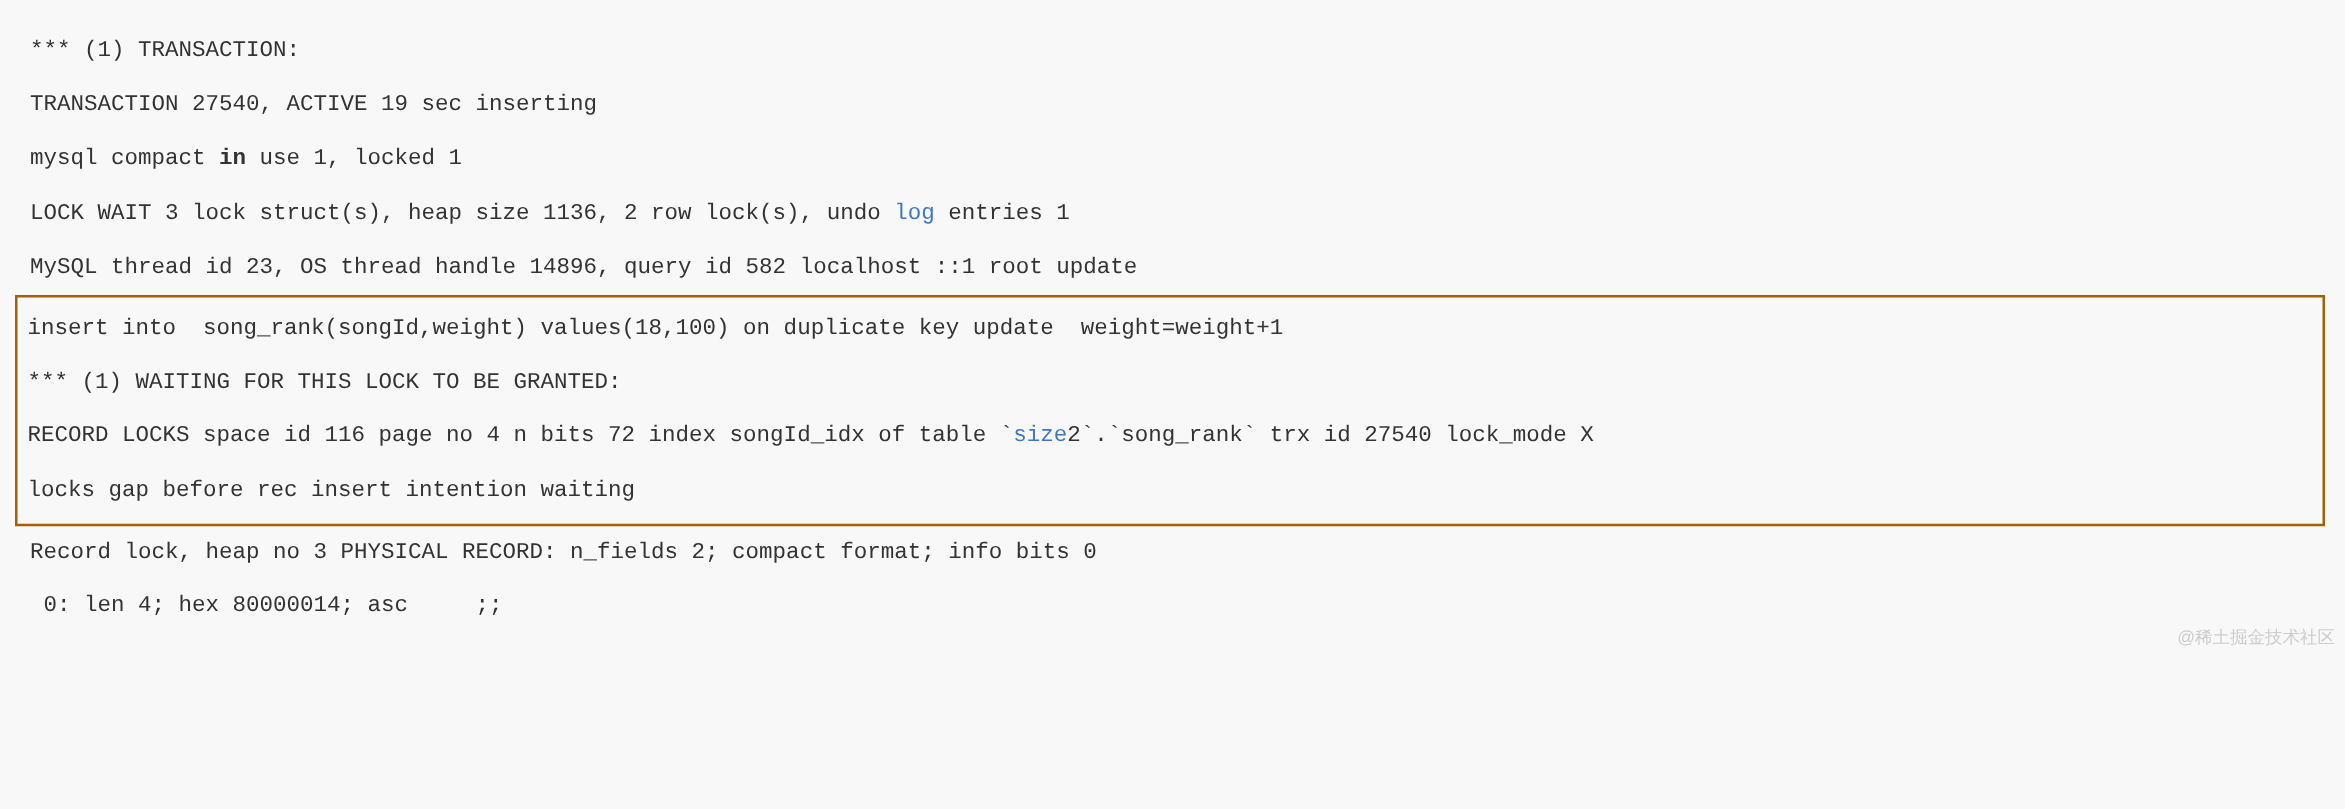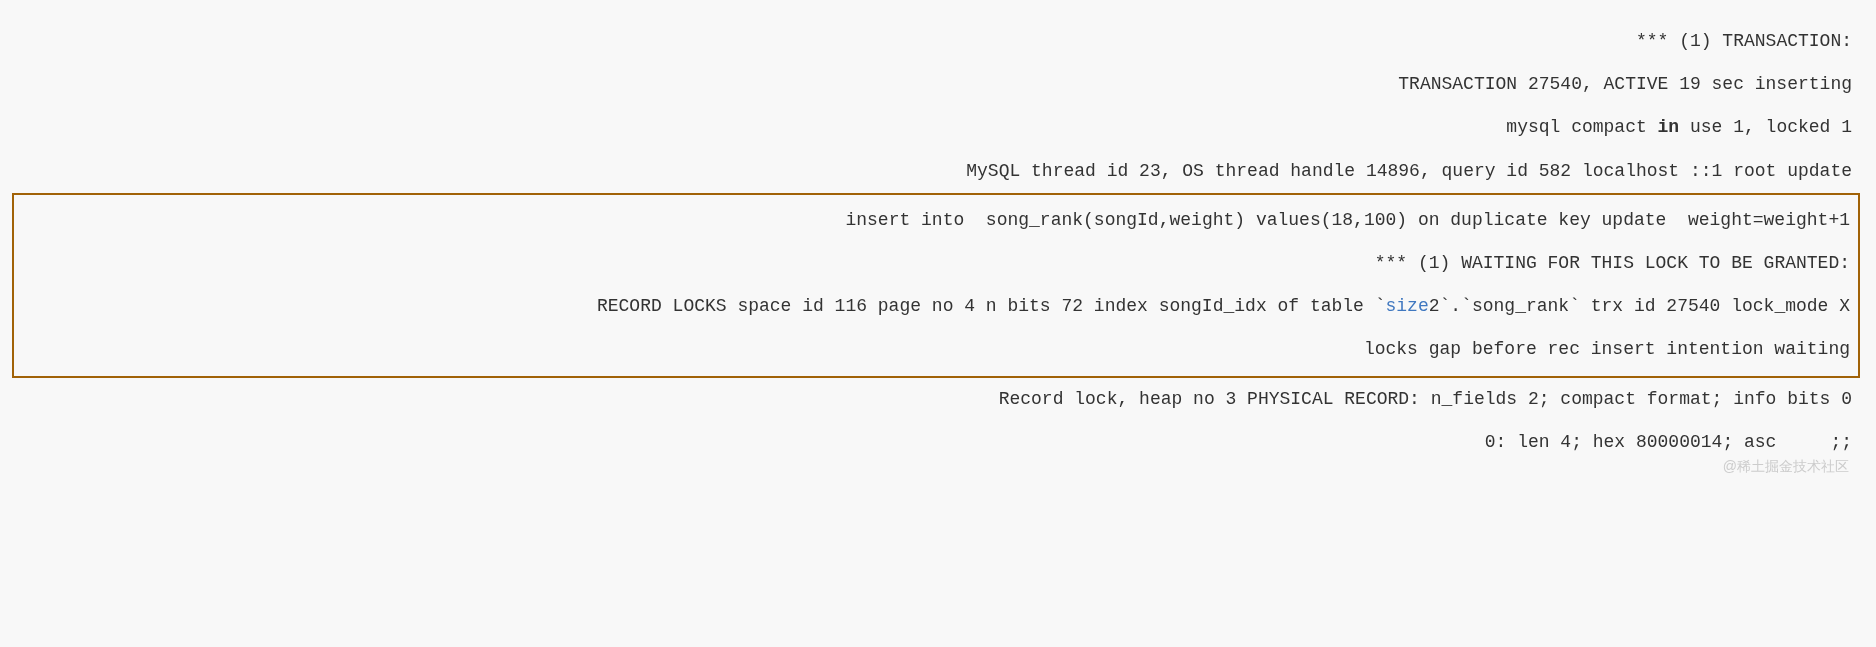--- a/index.html
+++ b/index.html
@@ -1,19 +1,18 @@
 <!DOCTYPE html>
 <html><head>
   <meta charset="utf-8">
   <style>
     * {
       margin: 0;
       padding: 0;
       box-sizing: border-box;
-      text-align: right;
     }
     body {
       background: #f8f8f8;
       font-family: Consolas, Monaco, 'Courier New', monospace;
       font-size: 18px;
       color: #333;
       padding: 20px 24px;
       width: 1876px;
       position: relative;
     }
@@ -37,33 +36,34 @@
     }
     .highlight-box {
       border: 2px solid #a16207;
       padding: 4px 8px;
       margin-left: -12px;
       margin-right: -8px;
     }
     .watermark {
       position: absolute;
       bottom: 8px;
-      right: 27px;
+      right: 8px;
       font-size: 14px;
       color: #ccc;
       font-family: sans-serif;
     }
   </style>
 </head>
 <body>
 
 <div class="code-block">
   <div class="line"><span>*** (1) TRANSACTION:</span></div>
   <div class="line"><span>TRANSACTION 27540, ACTIVE 19 sec inserting</span></div>
   <div class="line"><span>mysql compact </span><span class="kw-in">in</span><span> use 1, locked 1</span></div>
+  <div class="line"><span>LOCK WAIT 3 lock struct(s), heap size 1136, 2 row lock(s), undo </span><span class="kw-log">log</span><span> entries 1</span></div>
   <div class="line"><span>MySQL thread id 23, OS thread handle 14896, query id 582 localhost ::1 root update</span></div>
   <div class="highlight-box">
     <div class="line"><span>insert into  song_rank(songId,weight) values(18,100) on duplicate key update  weight=weight+1</span></div>
     <div class="line"><span>*** (1) WAITING FOR THIS LOCK TO BE GRANTED:</span></div>
     <div class="line"><span>RECORD LOCKS space id 116 page no 4 n bits 72 index songId_idx of table `</span><span class="kw-test">size</span><span>2`.`song_rank` trx id 27540 lock_mode X</span></div>
     <div class="line"><span>locks gap before rec insert intention waiting</span></div>
   </div>
   <div class="line"><span>Record lock, heap no 3 PHYSICAL RECORD: n_fields 2; compact format; info bits 0</span></div>
   <div class="line"><span> 0: len 4; hex 80000014; asc     ;;</span></div>
 </div>

